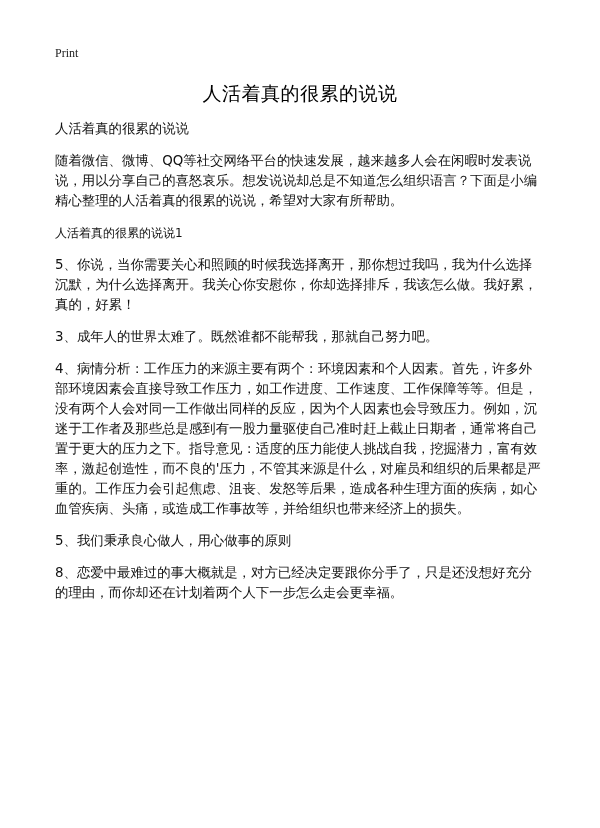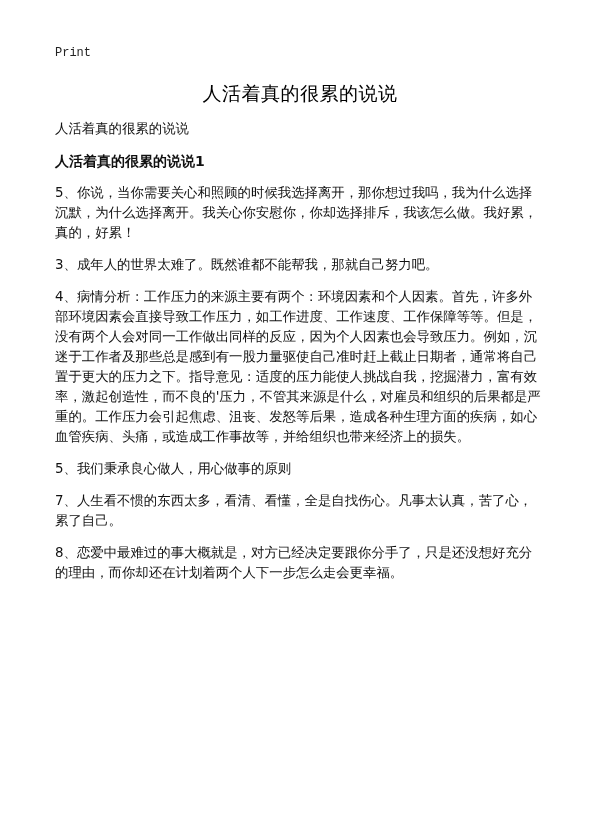--- a/index.html
+++ b/index.html
@@ -3,48 +3,48 @@
   <meta charset="utf-8">
   <style>
     html, body { margin: 0; padding: 0; background: #ffffff; }
     body {
       width: 600px; height: 828px; overflow: hidden; position: relative;
       font-family: "DejaVu Sans", "Liberation Sans", sans-serif;
       color: #111111;
     }
     .print-label {
       position: absolute; left: 55px; top: 46px;
-      font-family: Liberation Mono, monospace;
+      font-family: Liberation Serif, serif;
       font-size: 12px; color: #222;
     }
     .doc-title {
       position: absolute; left: 0; width: 600px; top: 81px;
       text-align: center; font-size: 19px; font-weight: normal; margin: 0;
       color: #000; letter-spacing: 0.5px;
     }
     .content {
       position: absolute; left: 55px; top: 119px; width: 490px;
       font-size: 13.4px; line-height: 20px;
     }
     .content p { margin: 0 0 12px 0; }
     .subtitle { margin-bottom: 12px !important; }
     .section-heading {
-      font-weight: bold; font-size: 14px; margin: 0 0 13px 0;
+      font-weight: normal; font-size: 12px; margin: 0 0 13px 0;
     }
     .item { margin: 0 0 12px 0; }
   </style>
 </head>
 <body>
 
 <div class="print-label">Print</div>
 
 <h1 class="doc-title">人活着真的很累的说说</h1>
 
 <div class="content">
   <p class="subtitle">人活着真的很累的说说</p>
+  <p>随着微信、微博、QQ等社交网络平台的快速发展，越来越多人会在闲暇时发表说说，用以分享自己的喜怒哀乐。想发说说却总是不知道怎么组织语言？下面是小编精心整理的人活着真的很累的说说，希望对大家有所帮助。</p>
   <p class="section-heading">人活着真的很累的说说1</p>
   <p class="item">5、你说，当你需要关心和照顾的时候我选择离开，那你想过我吗，我为什么选择沉默，为什么选择离开。我关心你安慰你，你却选择排斥，我该怎么做。我好累，真的，好累！</p>
   <p class="item">3、成年人的世界太难了。既然谁都不能帮我，那就自己努力吧。</p>
   <p class="item">4、病情分析：工作压力的来源主要有两个：环境因素和个人因素。首先，许多外部环境因素会直接导致工作压力，如工作进度、工作速度、工作保障等等。但是，没有两个人会对同一工作做出同样的反应，因为个人因素也会导致压力。例如，沉迷于工作者及那些总是感到有一股力量驱使自己准时赶上截止日期者，通常将自己置于更大的压力之下。指导意见：适度的压力能使人挑战自我，挖掘潜力，富有效率，激起创造性，而不良的'压力，不管其来源是什么，对雇员和组织的后果都是严重的。工作压力会引起焦虑、沮丧、发怒等后果，造成各种生理方面的疾病，如心血管疾病、头痛，或造成工作事故等，并给组织也带来经济上的损失。</p>
   <p class="item">5、我们秉承良心做人，用心做事的原则</p>
-  <p class="item">7、人生看不惯的东西太多，看清、看懂，全是自找伤心。凡事太认真，苦了心，累了自己。</p>
   <p class="item">8、恋爱中最难过的事大概就是，对方已经决定要跟你分手了，只是还没想好充分的理由，而你却还在计划着两个人下一步怎么走会更幸福。</p>
 </div>
 
 </body></html>

